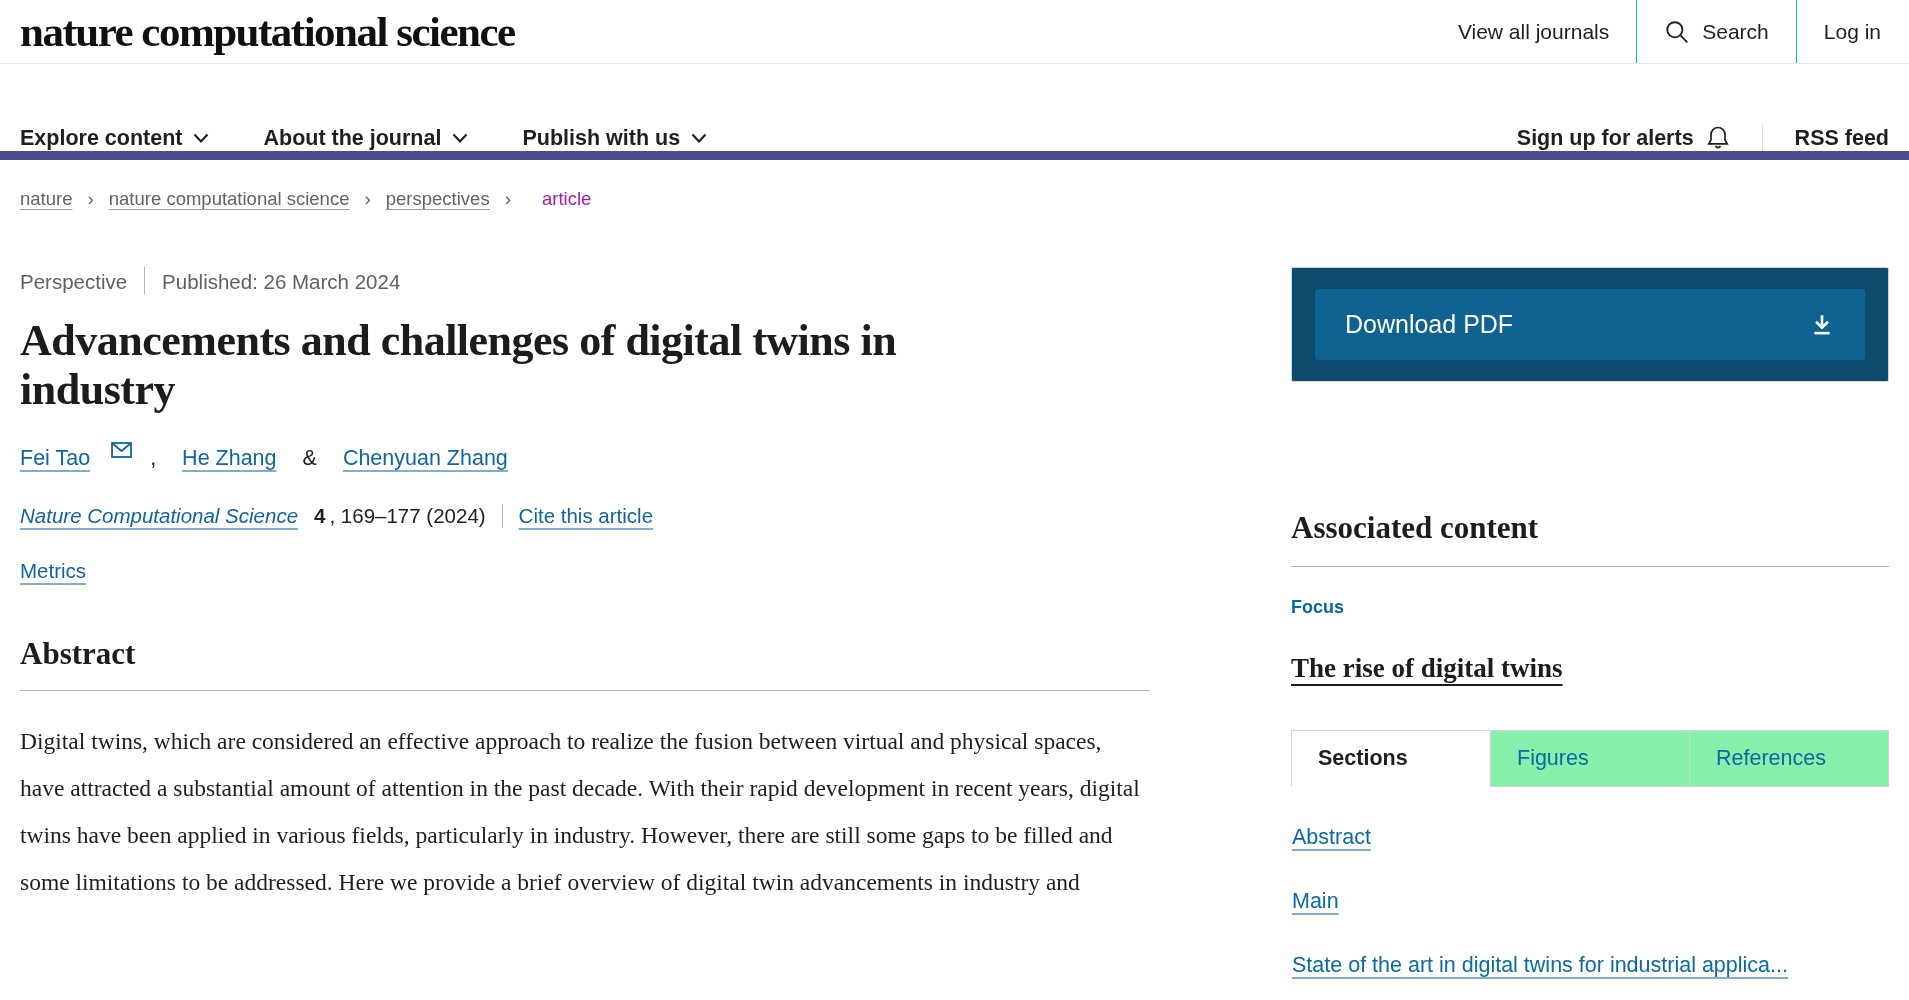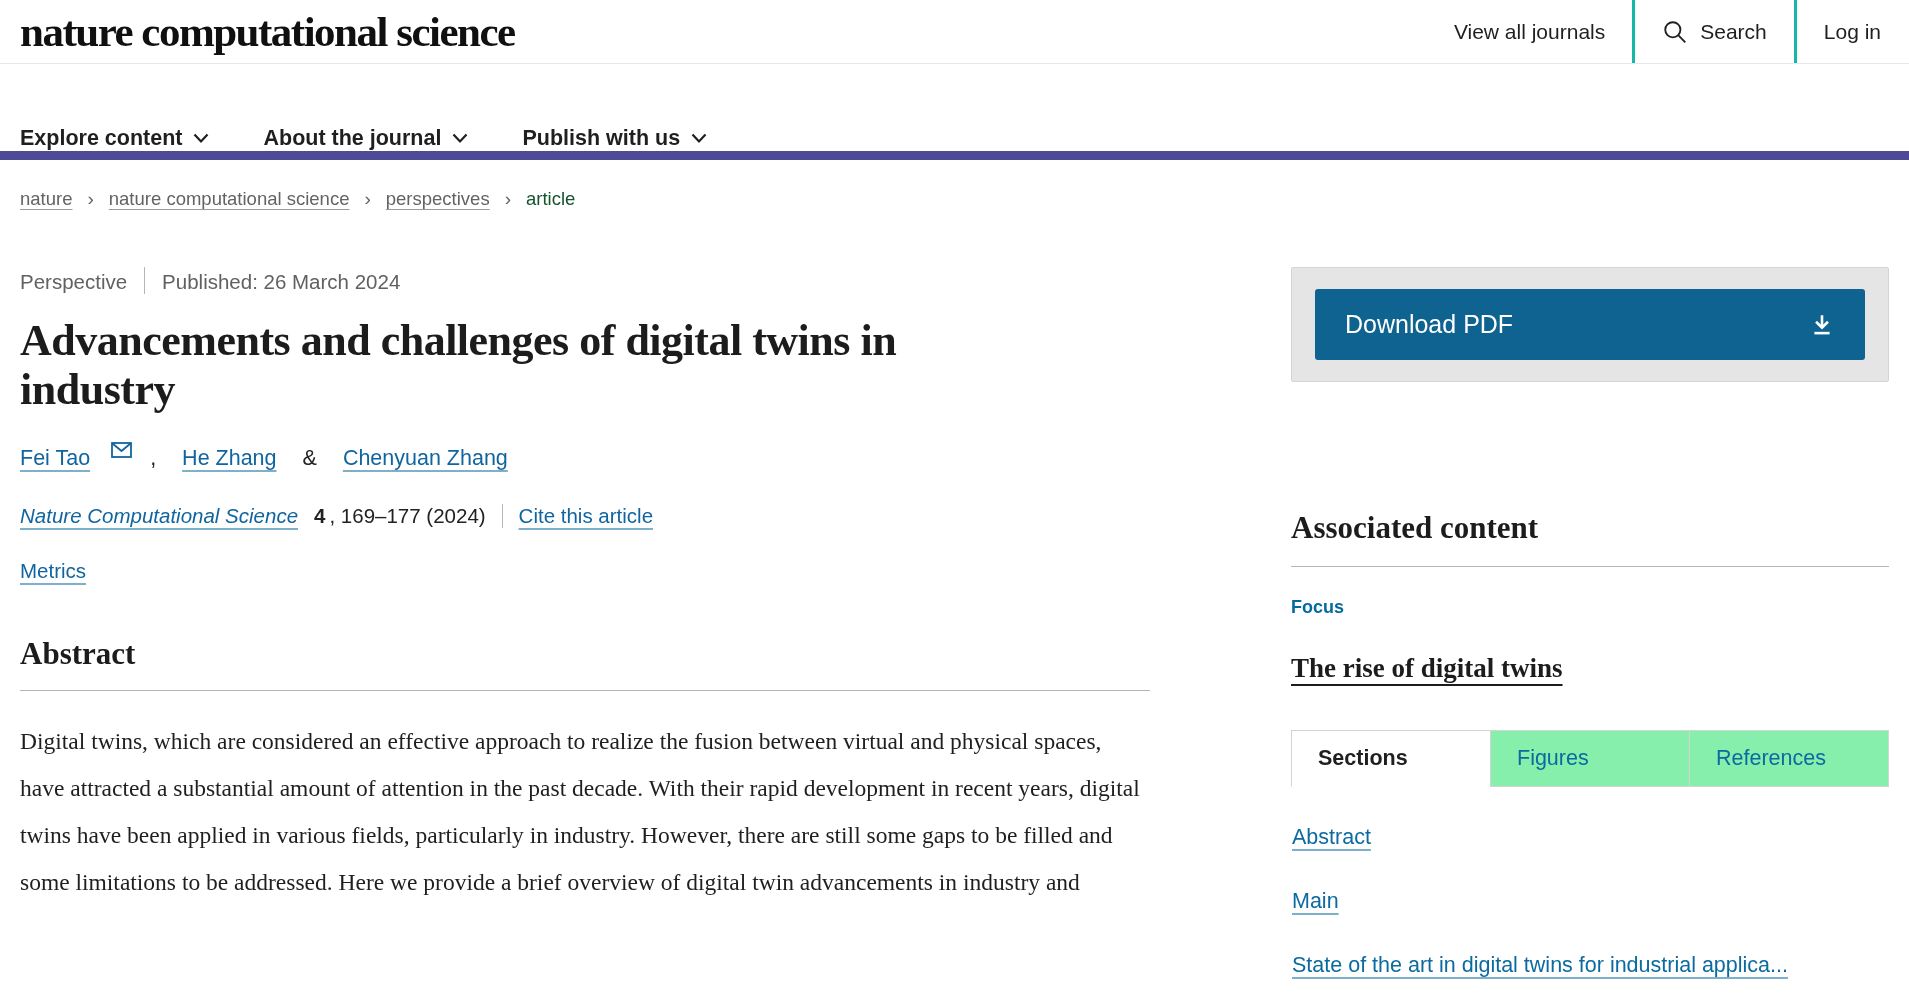--- a/index.html
+++ b/index.html
@@ -14,38 +14,38 @@
   
   .header-top { height:64px; padding:0 20px; display:flex; align-items:stretch; border-bottom:1px solid #e8e8e8; }
   .logo {
     align-self:center;
     font-family:"Liberation Serif","DejaVu Serif",serif;
     font-weight:700; font-size:43px; letter-spacing:-1.5px; color:#101010;
     text-decoration:none; white-space:nowrap;
   }
   .header-utils { margin-left:auto; display:flex; align-items:stretch; }
   .util { display:flex; align-items:center; gap:12px; padding:0 27px; font-size:21px; color:#1f1f1f; text-decoration:none; }
-  .util + .util { border-left:3px solid #14b8a6; }
+  .util + .util { border-left:1px solid #14b8a6; }
   .util:last-child { padding-right:8px; }
   .icon svg { display:block; }
 
   
   .nav-row { height:87px; padding:0 20px; display:flex; align-items:flex-end; }
   .nav-left { display:flex; align-items:center; }
   .nav-item { display:flex; align-items:center; gap:11px; margin-right:54px; font-size:21.5px; font-weight:700; color:#1f1f1f; text-decoration:none; }
   .nav-right { margin-left:auto; display:flex; align-items:stretch; }
   .alerts-link { display:flex; align-items:center; gap:12px; font-size:21.5px; font-weight:700; color:#1f1f1f; text-decoration:none; padding-right:32px; }
   .rss-link { display:flex; align-items:center; font-size:21.5px; font-weight:700; color:#1f1f1f; text-decoration:none; border-left:1px solid #ddd; padding-left:32px; }
   .brand-bar { height:9px; background:#4e4a96; }
 
   
   .breadcrumb { padding:28px 20px 0; display:flex; align-items:center; gap:15px; font-size:18.5px; }
   .breadcrumb a { color:#636363; text-decoration:underline; text-underline-offset:4px; text-decoration-color:#9a9a9a; }
   .crumb-sep { color:#636363; font-size:19px; line-height:1; transform:translateY(-1px); }
-  .crumb-current { color:#14532d; }
+  .crumb-current { color:#a21caf;margin-left:16px; }
 
   
   .main { display:flex; padding:57px 20px 0; }
   .article-col { width:1130px; flex:none; }
   .sidebar { width:598px; flex:none; margin-left:auto; }
 
   
   .meta-row { display:flex; align-items:flex-end; gap:17px; font-size:20.5px; color:#616161; }
   .vdiv { width:1px; height:27px; background:#b5b5b5; }
   .vdiv-short { width:1px; height:24px; background:#b5b5b5; }
@@ -65,21 +65,21 @@
   .cite-link, .metrics-link { color:#11659f; text-decoration:underline; text-underline-offset:5px; text-decoration-color:#7fb0cb; }
   .metrics-row { margin-top:31px; font-size:20.5px; }
   h2.serif-heading { margin-top:53px; font-family:"Liberation Serif","DejaVu Serif",serif; font-size:31px; font-weight:700; color:#1c1c1c; }
   .rule { border:none; border-top:1px solid #b5b5b5; margin-top:18px; }
   .abstract-text {
     margin-top:27px; font-family:"Liberation Serif","DejaVu Serif",serif;
     font-size:23.5px; line-height:47px; color:#1f1f1f;
   }
 
   
-  .pdf-card { border:1px solid #d5d5d5; border-radius:2px; padding:21px 23px; background:#e5e5e5; }
+  .pdf-card { border:1px solid #d5d5d5; border-radius:2px; padding:21px 23px; background:#0c4a6e; }
   .pdf-btn {
     display:flex; align-items:center; width:100%; height:71px;
     background:#0e6390; border:none; border-radius:3px; color:#fff;
     font-family:"Liberation Sans","DejaVu Sans",sans-serif; font-size:25px; padding:0 30px;
     text-decoration:none; cursor:pointer;
   }
   .pdf-btn .dl-icon { margin-left:auto; }
   .assoc h2 { margin-top:128px; }
   .assoc .rule { margin-top:20px; }
   .kicker { margin-top:30px; font-size:18px; font-weight:700; color:#0369a1; }
@@ -144,20 +144,34 @@
           </svg>
       </span>
     </a>
     <a class="nav-item">
       <span>Publish with us</span>
       <span class="icon">
         <svg width="16" height="11" viewBox="0 0 16 11" fill="none" stroke="#1f1f1f" stroke-width="2.2">
             <polyline points="1.5,1.5 8,8.5 14.5,1.5"></polyline>
           </svg>
       </span>
+    </a>
+  </div>
+  <div class="nav-right">
+    <a class="alerts-link">
+      <span>Sign up for alerts</span>
+      <span class="icon">
+        <svg width="24" height="26" viewBox="0 0 24 26" fill="none" stroke="#1f1f1f" stroke-width="1.7">
+          <path d="M12 2.5c-3.9 0-7 3.1-7 7v5.5L2.8 18.8h18.4L19 15V9.5c0-3.9-3.1-7-7-7z"></path>
+          <path d="M9.5 18.8a2.8 2.8 0 0 0 5 0" transform="translate(0,2.2)"></path>
+        </svg>
+      </span>
+    </a>
+    <a class="rss-link">
+      <span>RSS feed</span>
     </a>
   </div>
 </div>
 
 <div class="brand-bar"></div>
 
 <div class="breadcrumb">
   <a>nature</a>
   <span class="crumb-sep">›</span>
   <a>nature computational science</a>

